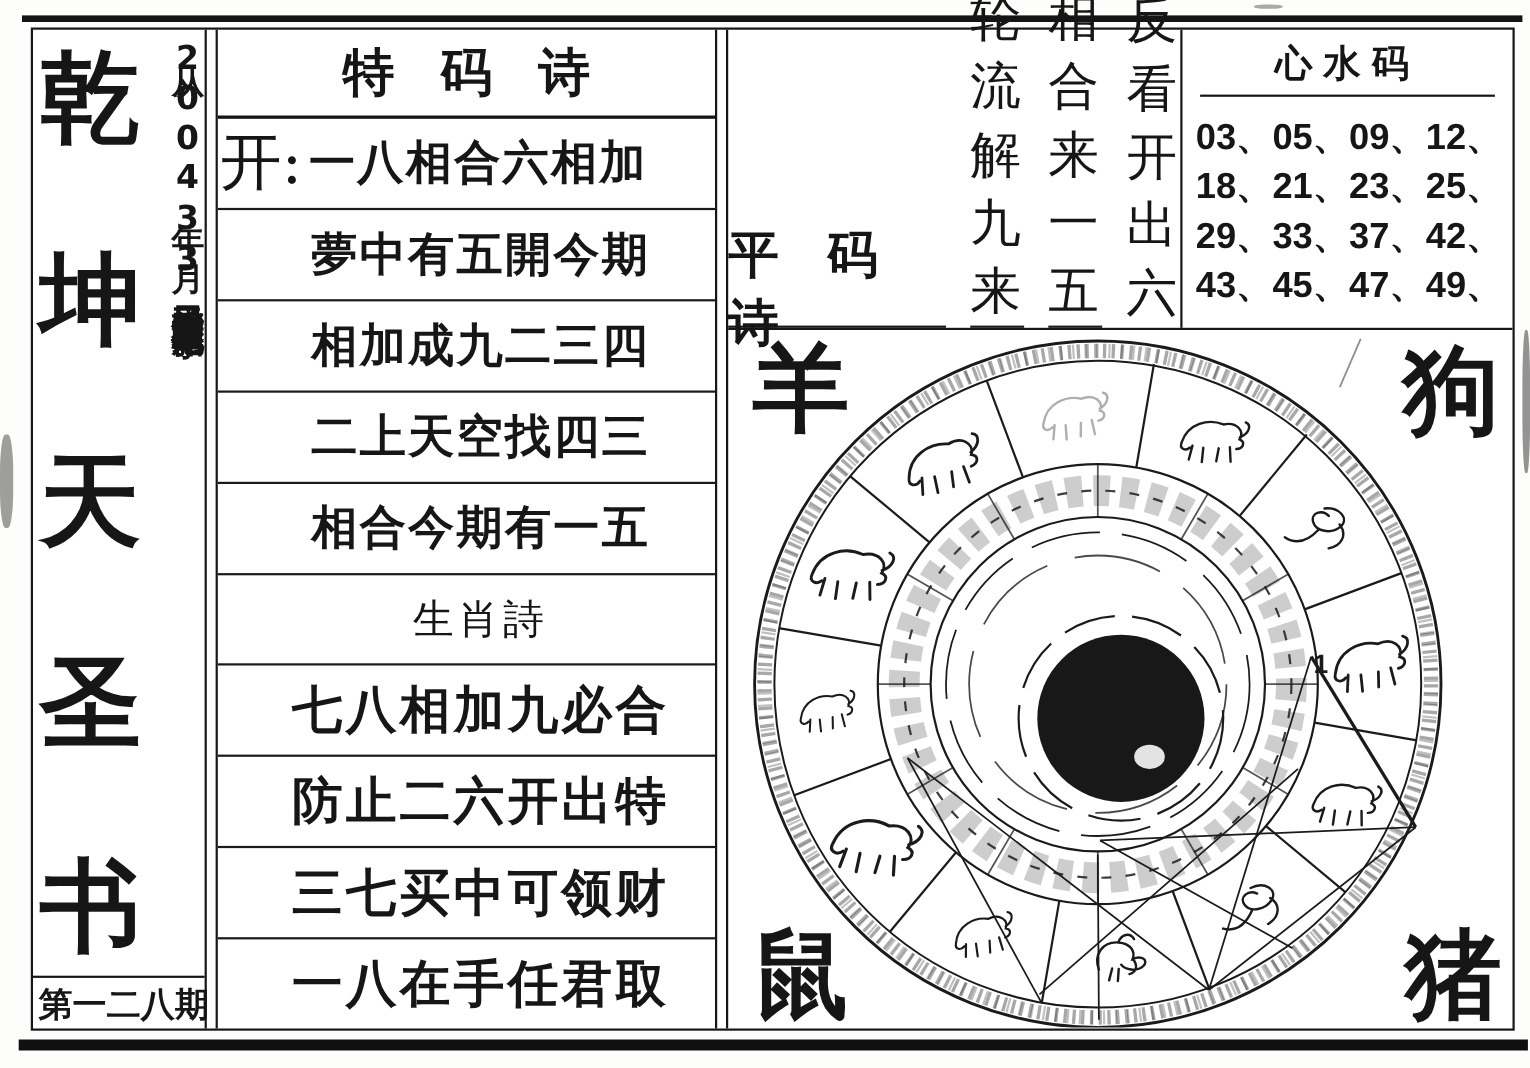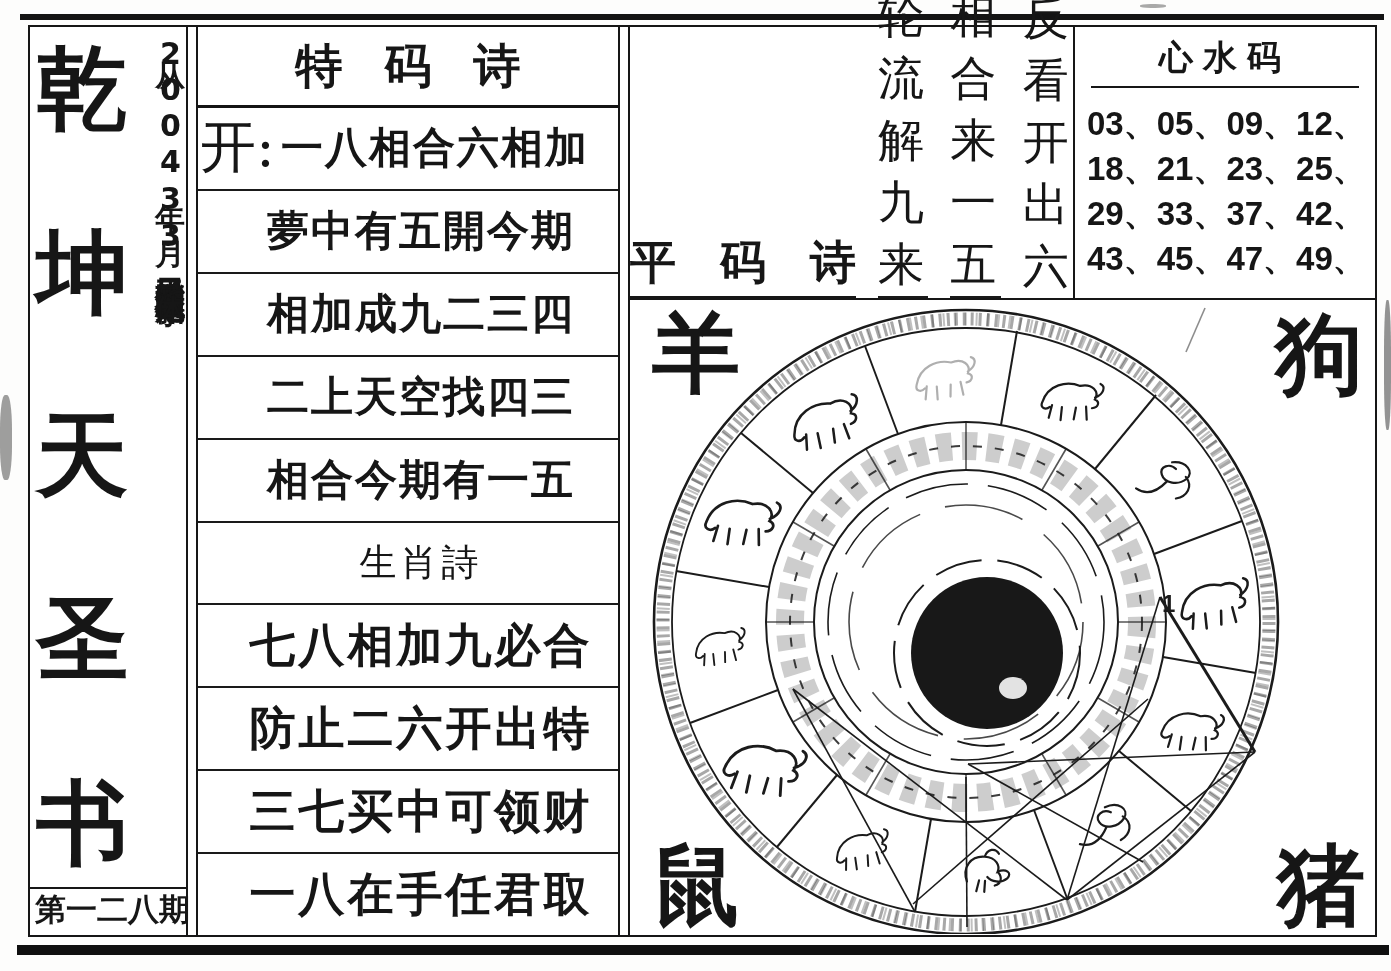--- a/index.html
+++ b/index.html
@@ -13,25 +13,25 @@
   .vdiv{width:8px;border-left:2px solid #161616;border-right:2px solid #161616;}
   
   .col-left{width:156px;display:flex;flex-direction:column;}
   .left-main{flex:1;display:flex;min-height:0;}
   .left-title{flex:1;display:flex;flex-direction:column;justify-content:space-between;align-items:center;
               padding:18px 0 20px;font-family:"DejaVu Sans","Liberation Sans",sans-serif;
               font-weight:900;font-size:92px;line-height:.95;}
   .left-note{width:52px;writing-mode:vertical-rl;text-orientation:upright;
              font-family:"DejaVu Sans","Liberation Sans",sans-serif;font-weight:900;
              font-size:30px;line-height:1.05;letter-spacing:1px;padding-top:8px;}
-  .issue{height:46px;border-top:2px solid #161616;display:flex;align-items:flex-start;
+  .issue{height:46px;border-top:2px solid #161616;display:flex;align-items:flex-end;
          font-family:"DejaVu Sans","Liberation Sans",sans-serif;font-weight:900;font-size:31px;
          padding-left:5px;letter-spacing:0;transform-origin:left center;white-space:nowrap;}
   
-  .col-special{width:420px;display:flex;flex-direction:column;}
+  .col-special{width:452px;display:flex;flex-direction:column;}
   .sp-header{height:78px;border-bottom:3px solid #141414;display:flex;align-items:center;justify-content:center;
              font-family:"DejaVu Sans","Liberation Sans",sans-serif;font-weight:900;font-size:47px;}
   .sp-header span{letter-spacing:42px;margin-right:-42px;}
   .sp-rows{flex:1;display:flex;flex-direction:column;min-height:0;}
   .sp-row{flex:1;display:flex;align-items:center;justify-content:center;border-bottom:2px solid #1a1a1a;padding-left:26px;}
   .sp-row:last-child{border-bottom:none;}
   .brush{font-weight:700;font-size:42px;letter-spacing:2px;}
   .r-open{justify-content:flex-start;padding-left:2px;}
   .open-prefix{font-weight:400;font-size:56px;margin-right:6px;}
   .plain{font-weight:400;font-size:37px;letter-spacing:4px;}

